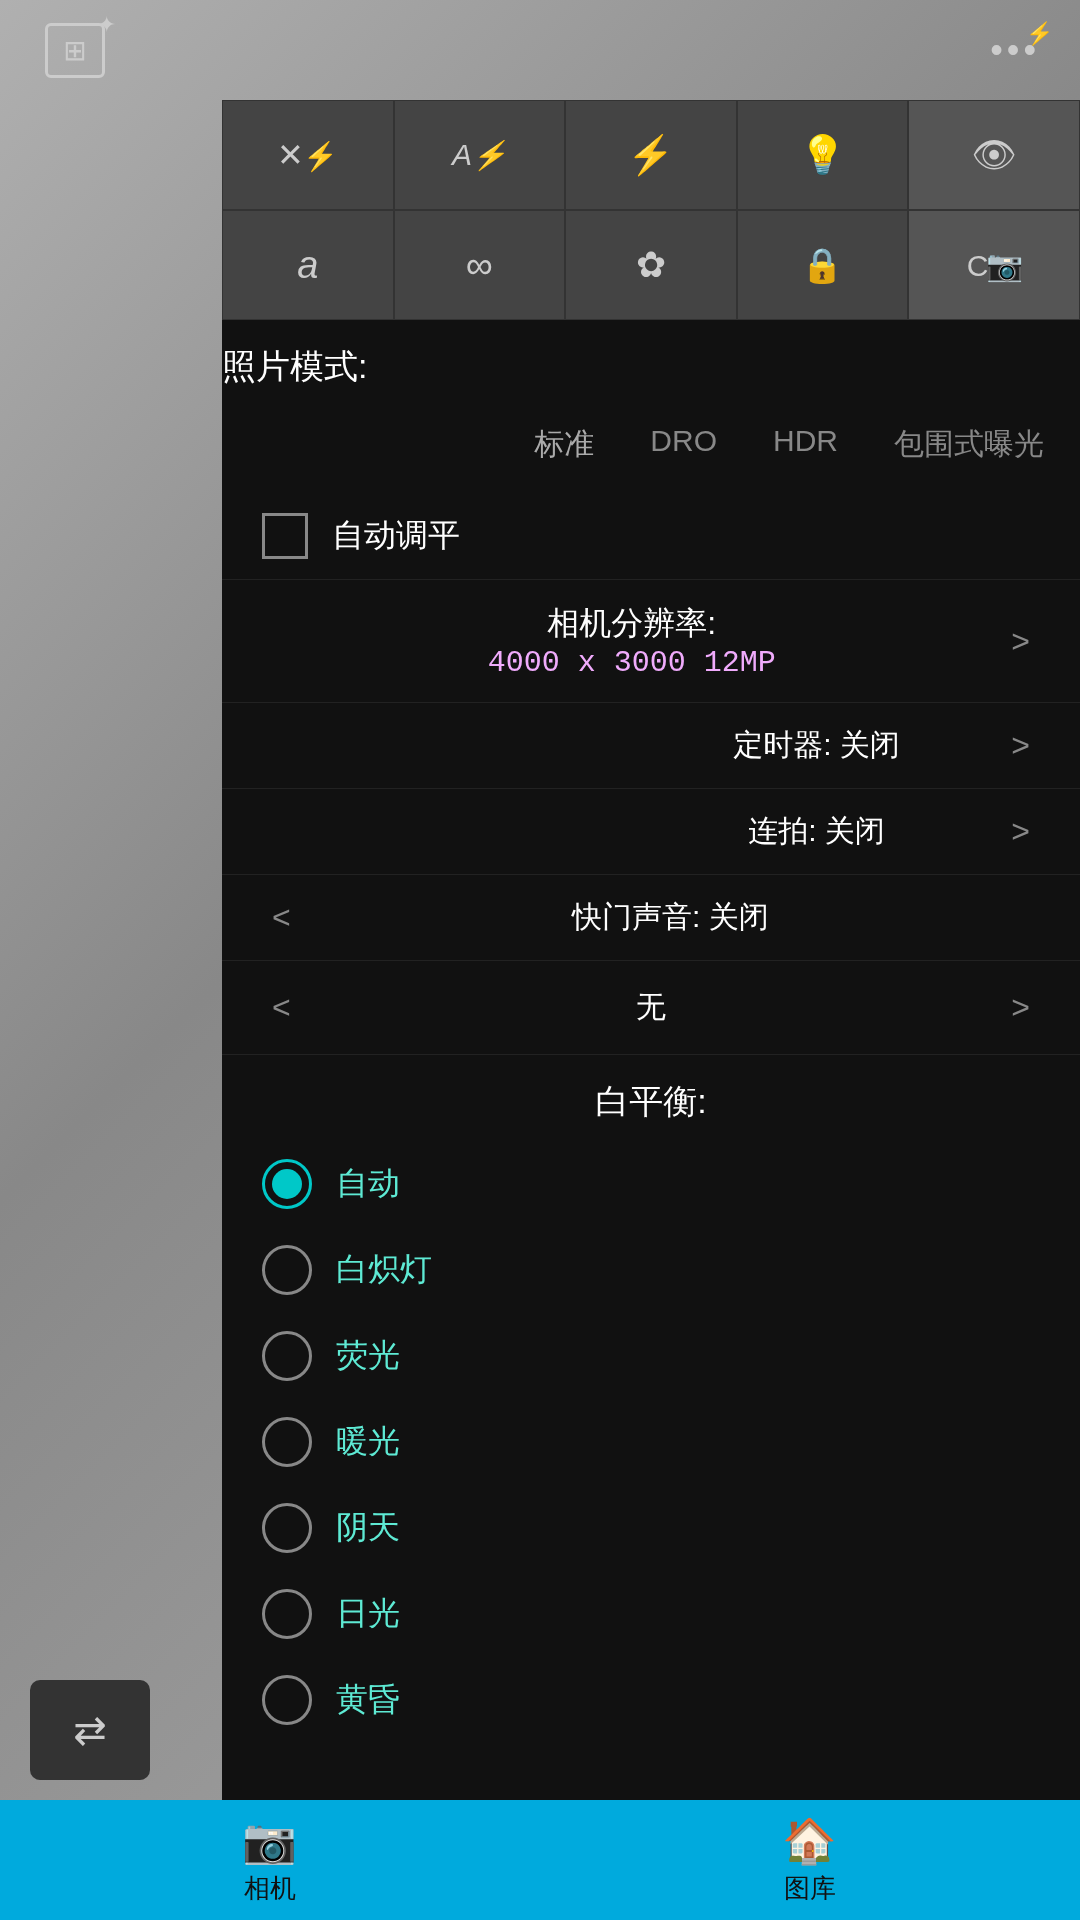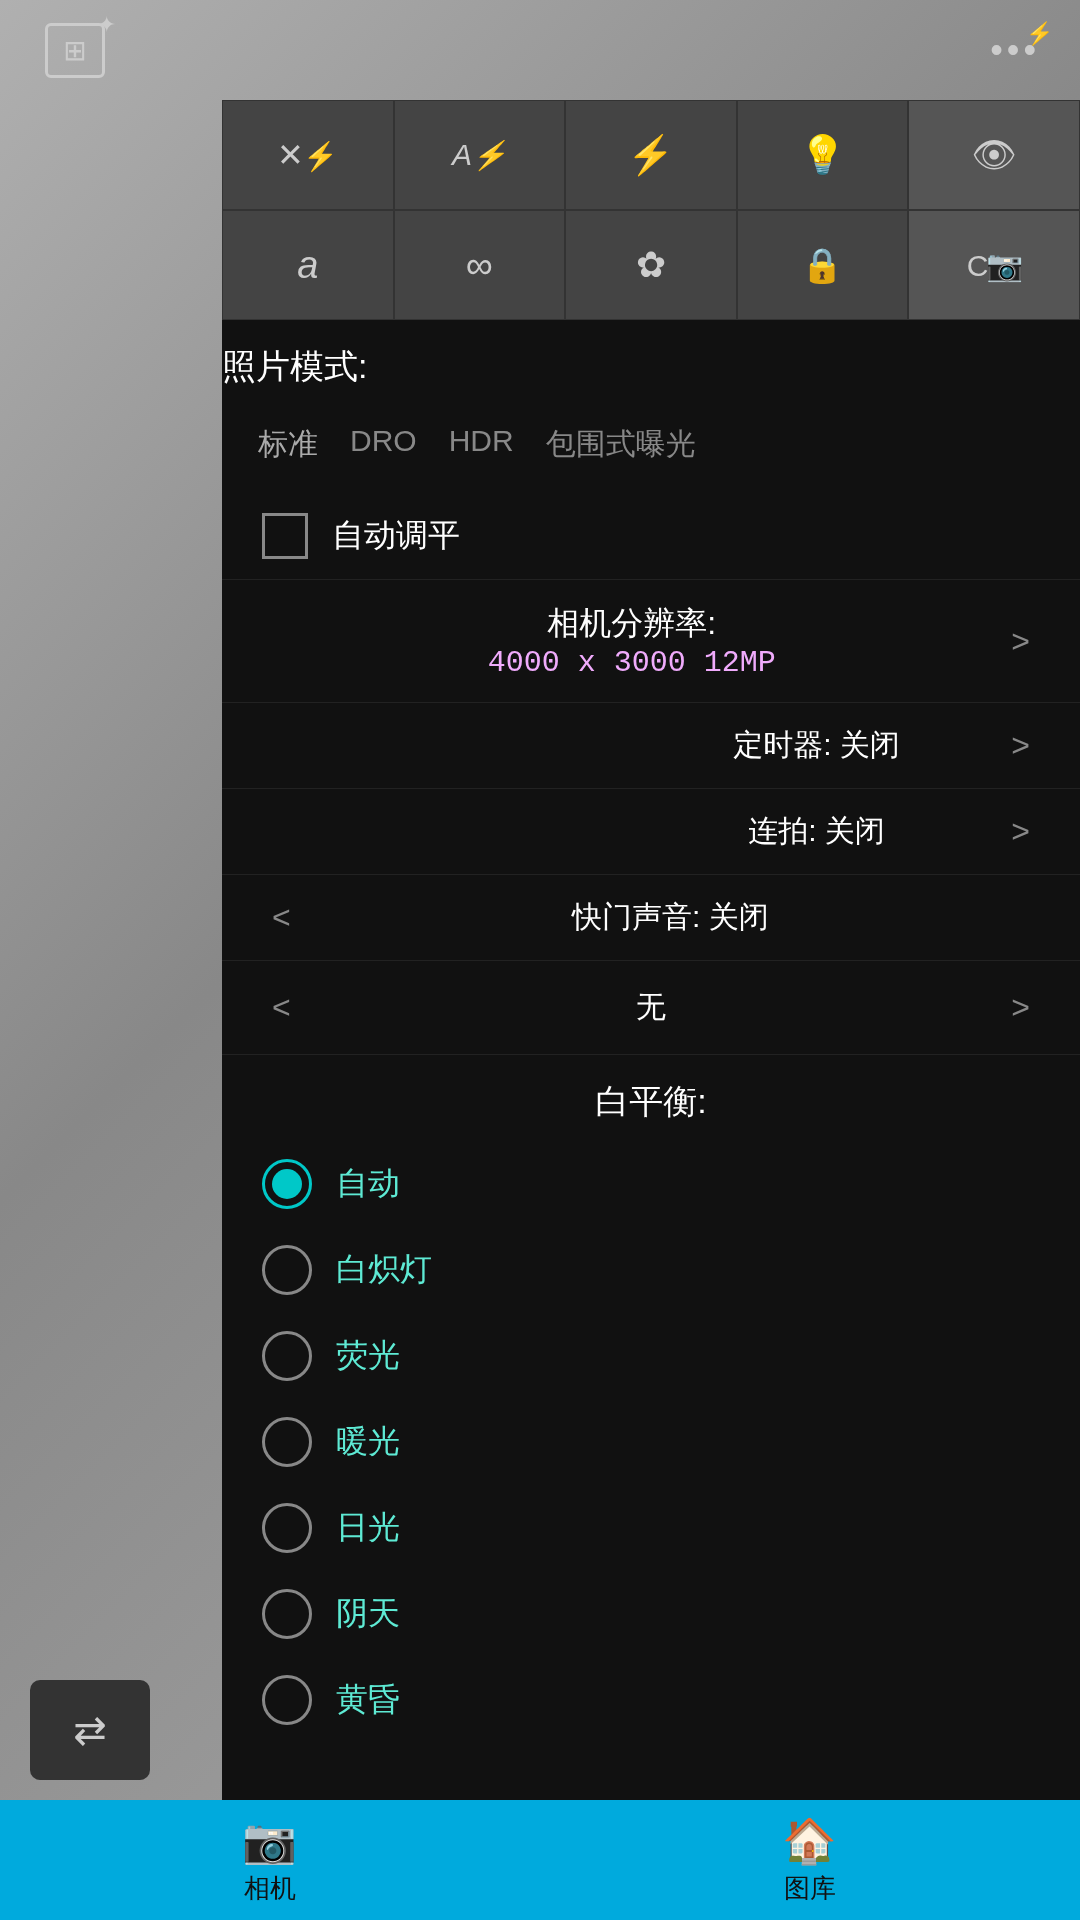--- a/index.html
+++ b/index.html
@@ -102,22 +102,23 @@
 
     
     .section-title {
       color: #fff;
       font-size: 34px;
       padding: 24px 0 16px;
     }
 
     .mode-row {
       display: flex;
-      justify-content: flex-start;
+      justify-content: flex-end;
       padding: 10px 20px 20px;
+      gap: 24px;
     }
 
     .mode-item {
       color: #888;
       font-size: 30px;
       padding: 8px 16px;
       cursor: pointer;
     }
     .mode-item.active {
       color: #aaa;
@@ -384,26 +385,26 @@
       <span class="radio-label">荧光</span>
     </div>
 
     <div class="radio-row">
       <div class="radio-circle"></div>
       <span class="radio-label">暖光</span>
     </div>
 
     <div class="radio-row">
       <div class="radio-circle"></div>
+      <span class="radio-label">阴天</span>
+    </div>
+
+    <div class="radio-row">
+      <div class="radio-circle"></div>
       <span class="radio-label">日光</span>
-    </div>
-
-    <div class="radio-row">
-      <div class="radio-circle"></div>
-      <span class="radio-label">阴天</span>
     </div>
 
     <div class="radio-row">
       <div class="radio-circle"></div>
       <span class="radio-label">黄昏</span>
     </div>
 
   </div>
 
 </div>

